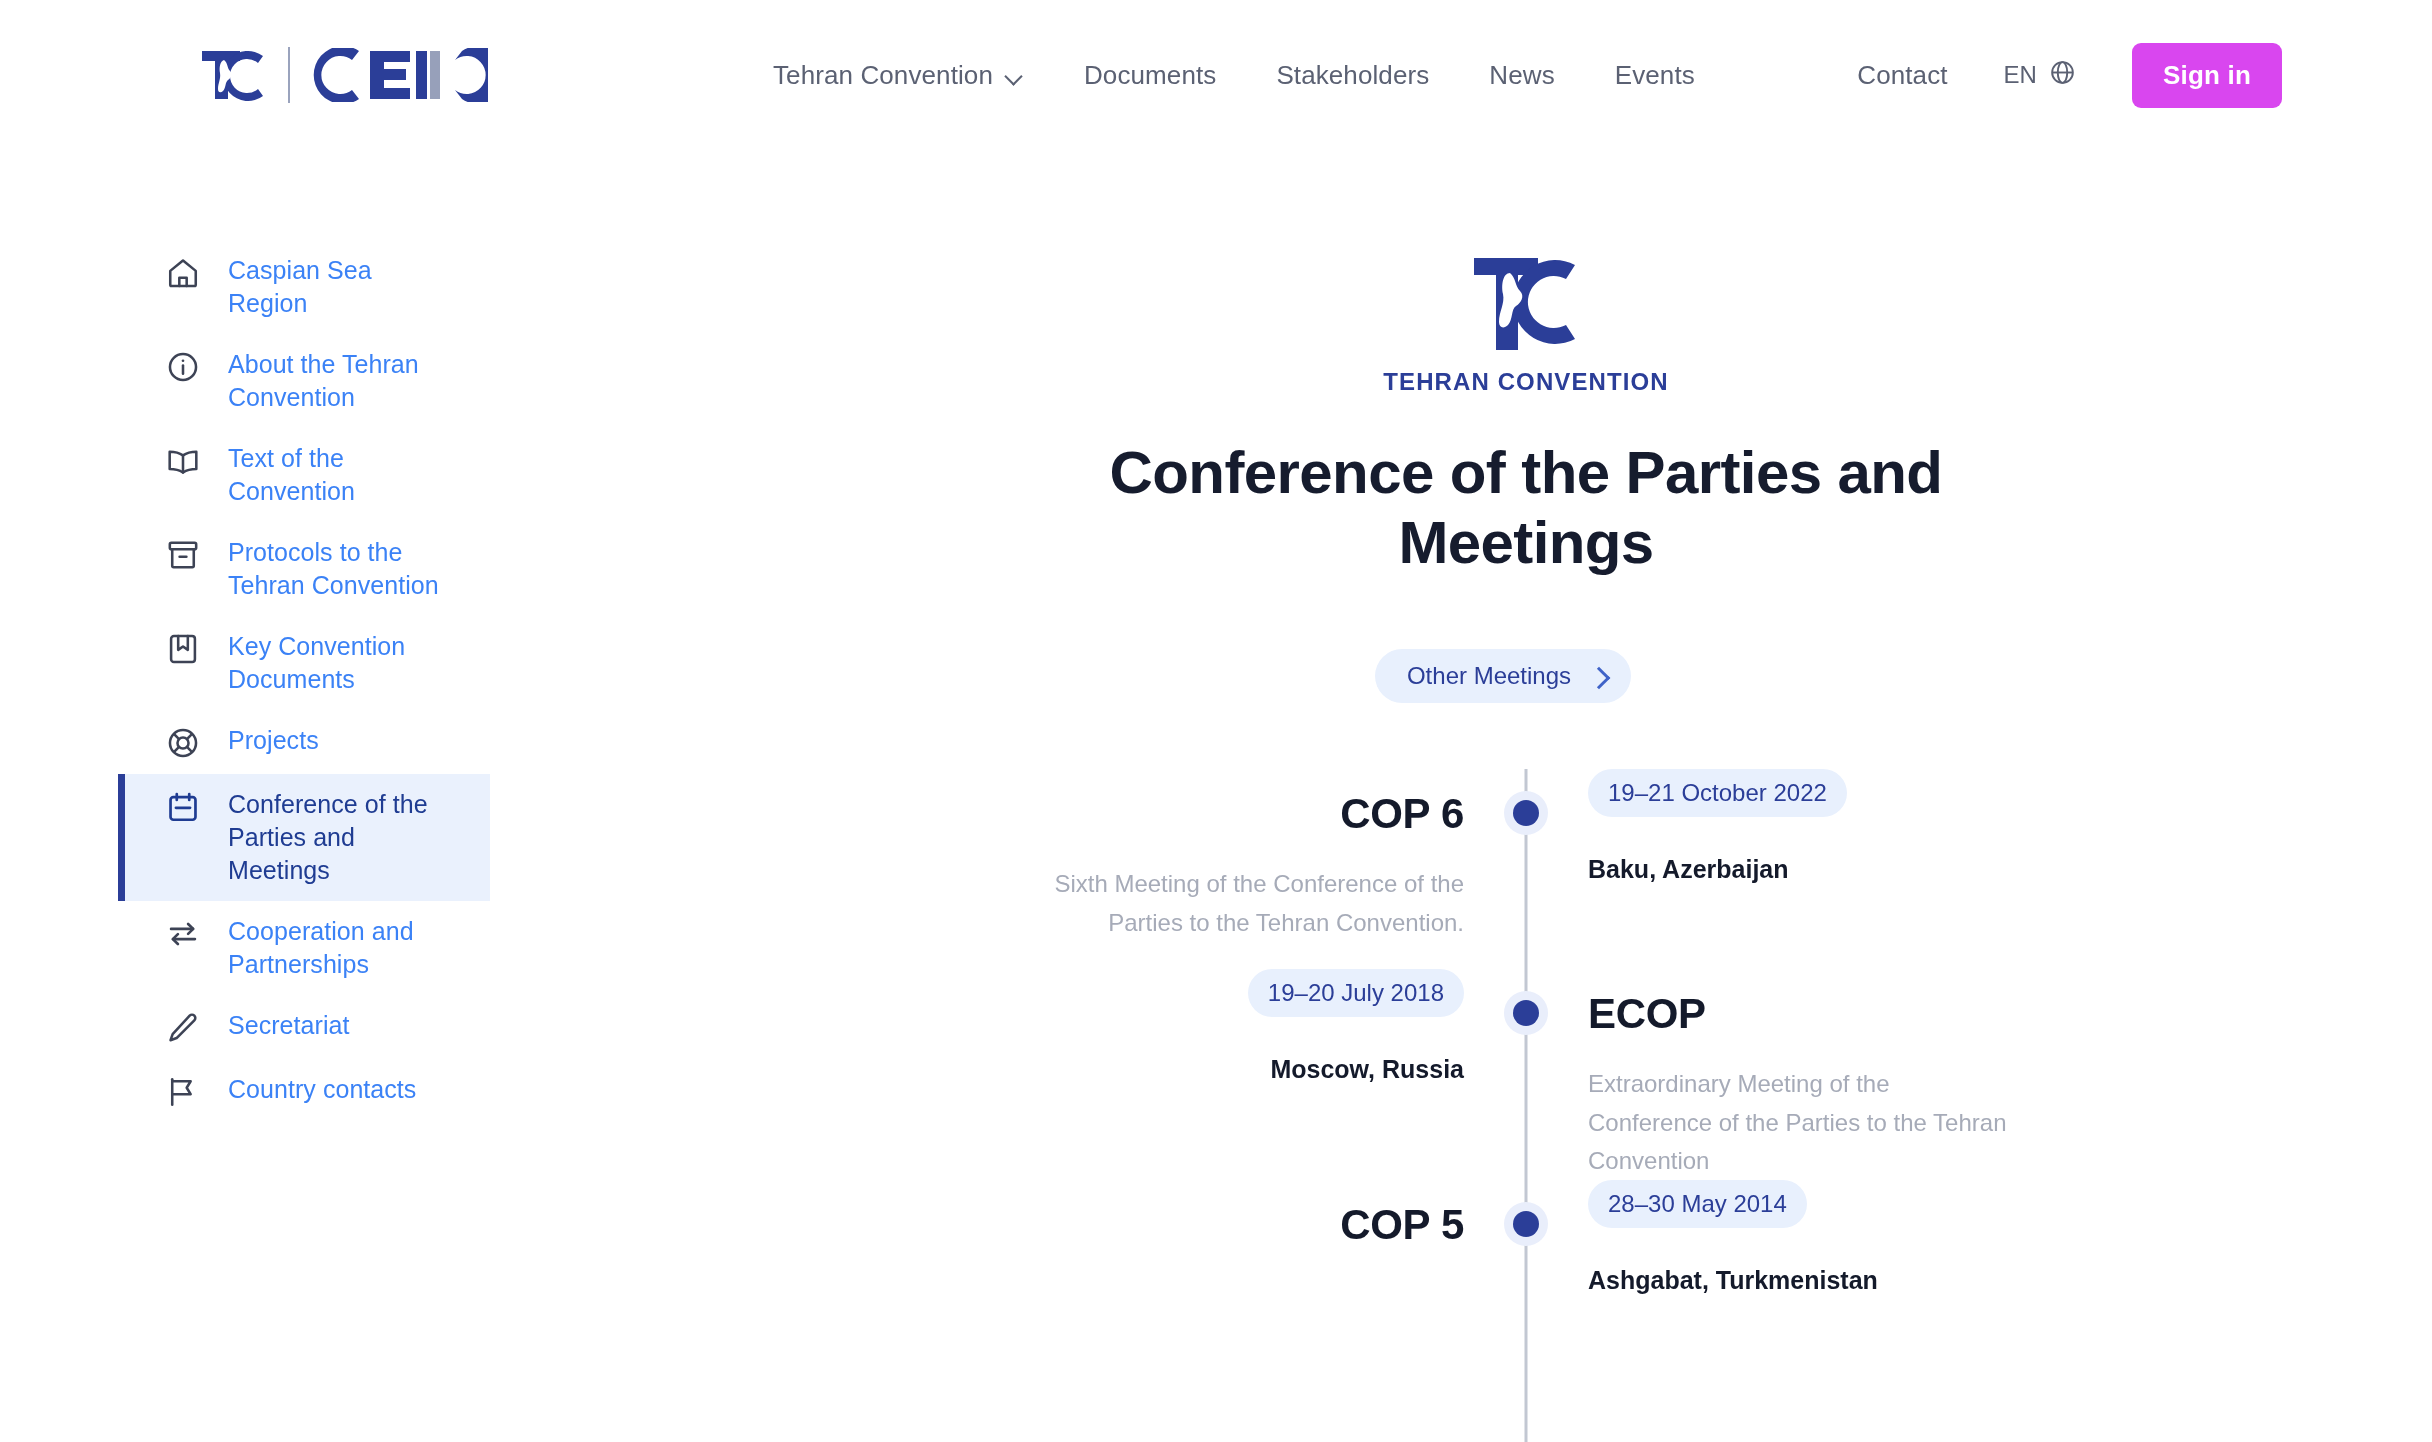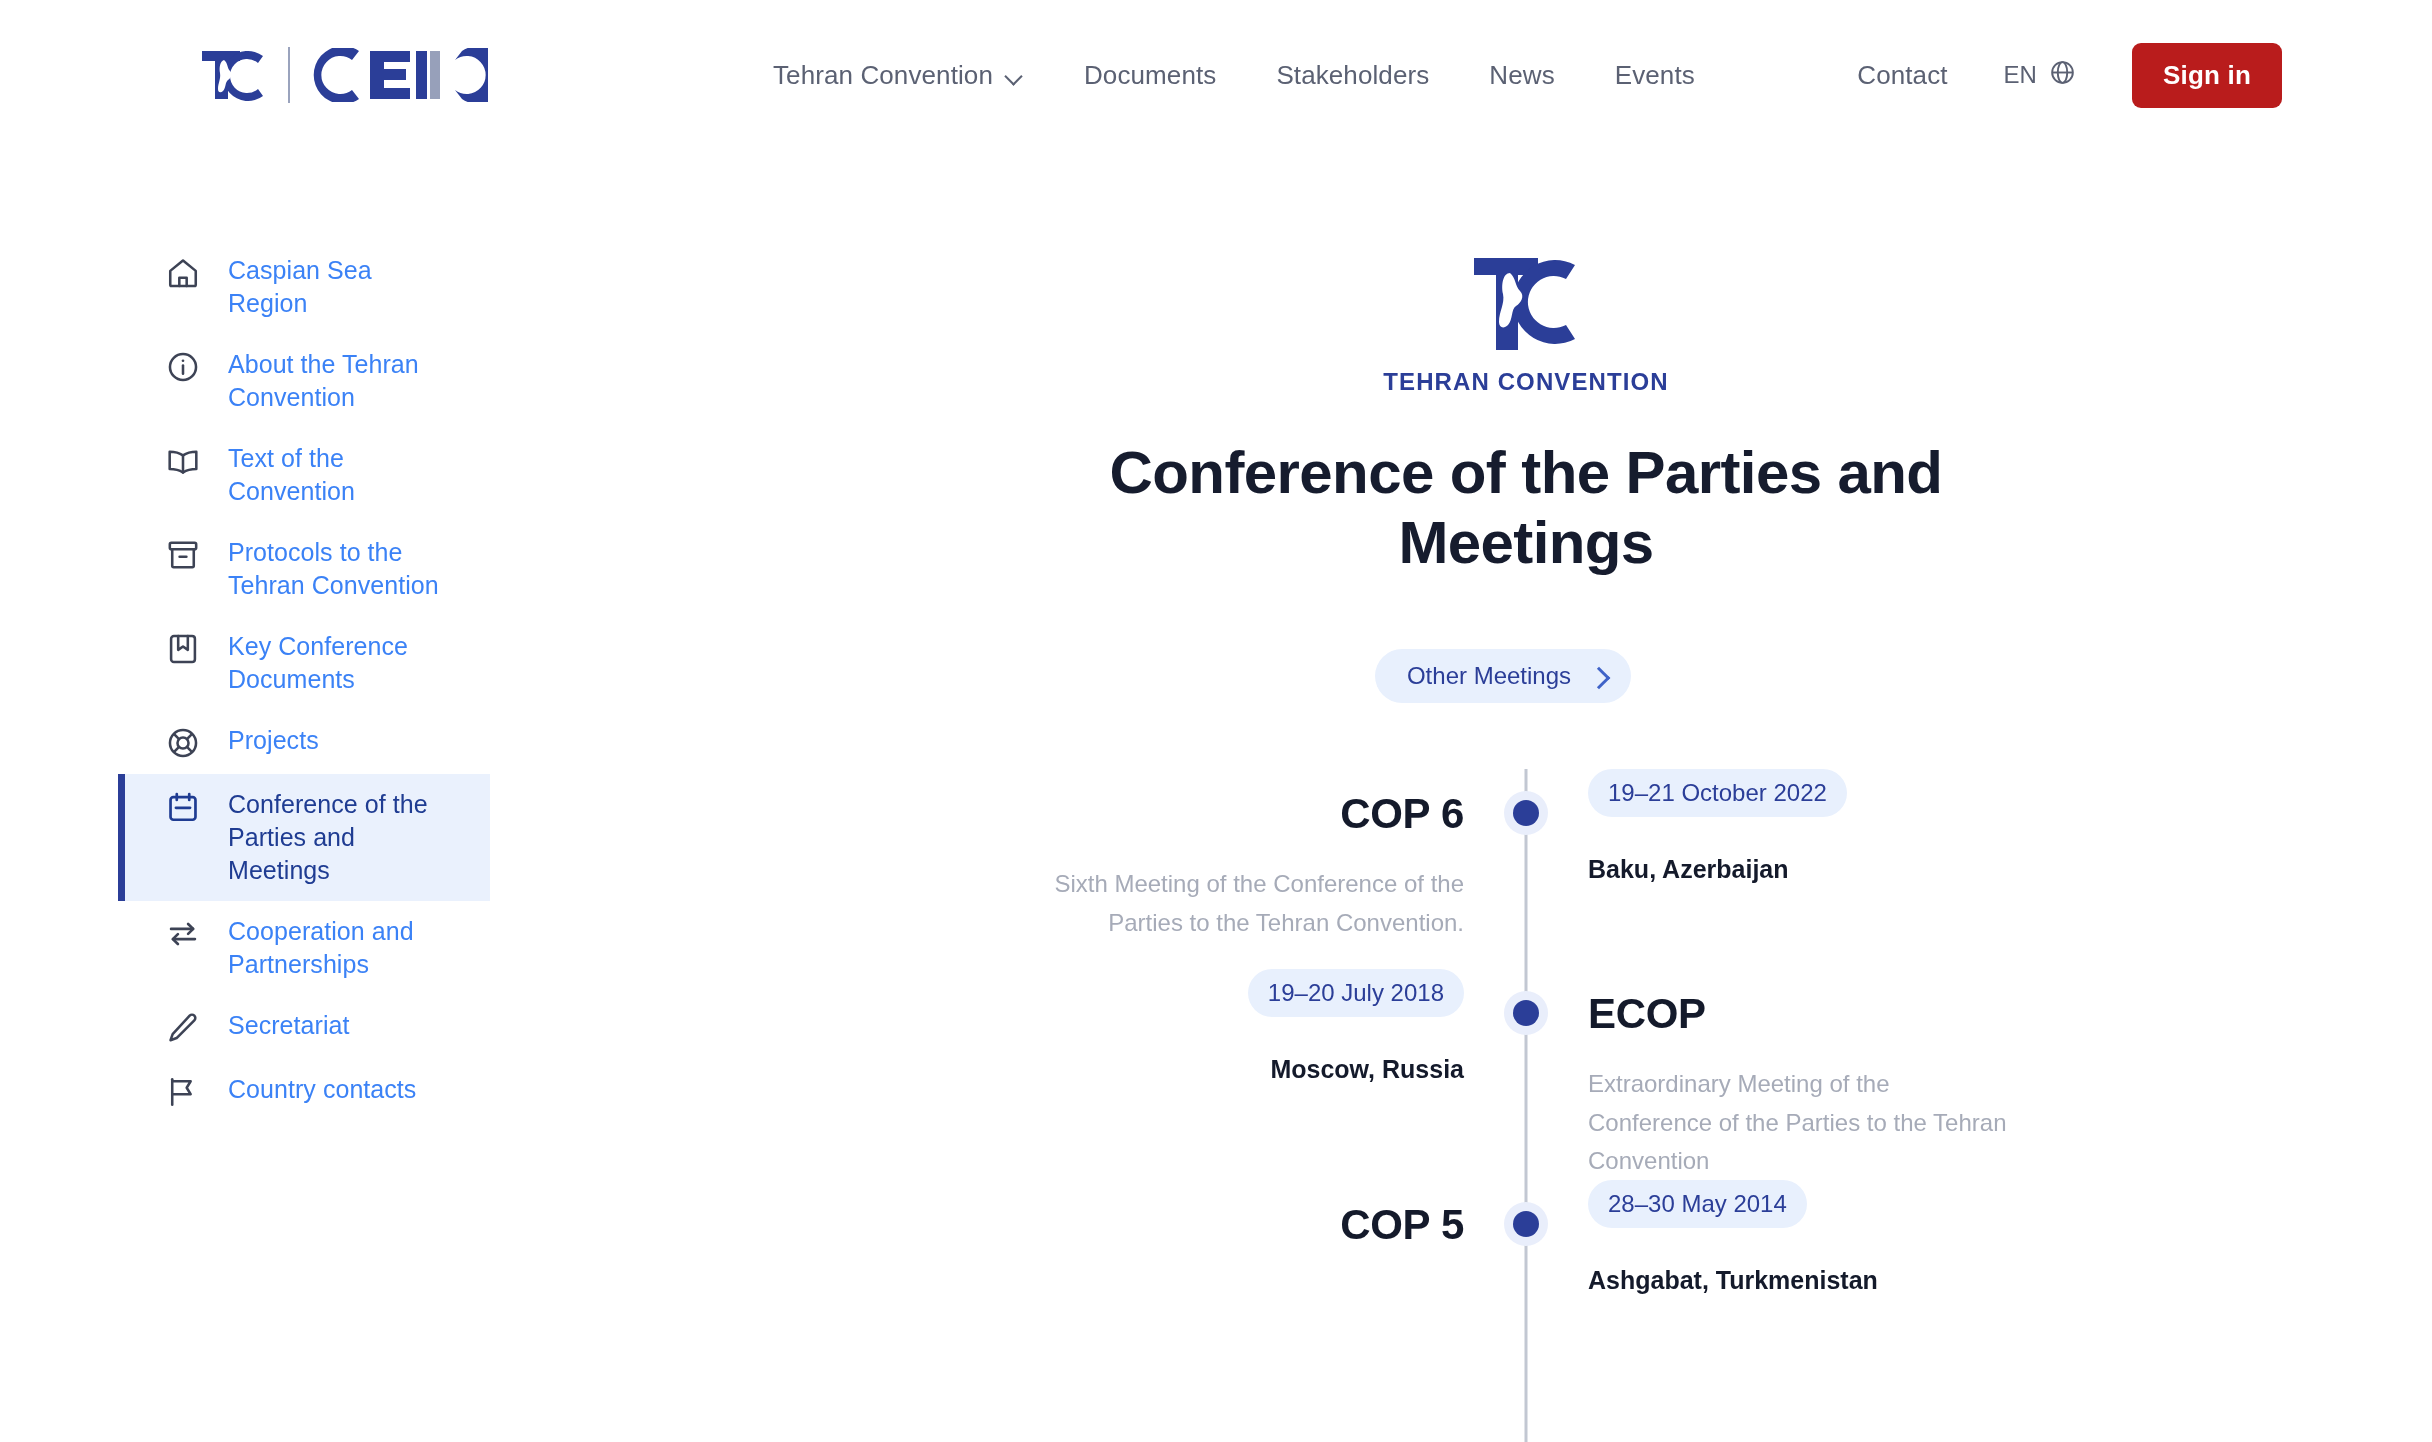--- a/index.html
+++ b/index.html
@@ -78,21 +78,21 @@
   }
   .lang {
     display: flex;
     align-items: center;
     gap: 12px;
     font-size: 24px;
     color: #5b6173;
     cursor: pointer;
   }
   .signin {
-    background: #b91c1c;
+    background: #d946ef;
     color: #ffffff;
     font-size: 26px;
     font-weight: 700;
     border: none;
     border-radius: 9px;
     padding: 17px 31px;
     cursor: pointer;
     font-family: "Liberation Sans", sans-serif;
     letter-spacing: .2px;
   }
@@ -381,21 +381,21 @@
       <span class="lbl">Protocols to the Tehran Convention</span>
     </div>
 
     <div class="side-item">
       <span class="ico">
         <svg viewBox="0 0 24 24" width="34" height="34" fill="none" stroke="#3d4355" stroke-width="1.8" stroke-linecap="round" stroke-linejoin="round">
           <rect x="3.6" y="2.8" width="16.8" height="18.4" rx="2"></rect>
           <path d="M8.6 2.8 V12.6 L12 10.2 L15.4 12.6 V2.8"></path>
         </svg>
       </span>
-      <span class="lbl">Key Conference Documents</span>
+      <span class="lbl">Key Convention Documents</span>
     </div>
 
     <div class="side-item">
       <span class="ico">
         <svg viewBox="0 0 24 24" width="34" height="34" fill="none" stroke="#3d4355" stroke-width="1.8">
           <circle cx="12" cy="12" r="9.2"></circle>
           <circle cx="12" cy="12" r="3.9"></circle>
           <line x1="5.4" y1="5.4" x2="9.2" y2="9.2"></line>
           <line x1="14.8" y1="14.8" x2="18.6" y2="18.6"></line>
           <line x1="18.6" y1="5.4" x2="14.8" y2="9.2"></line>

